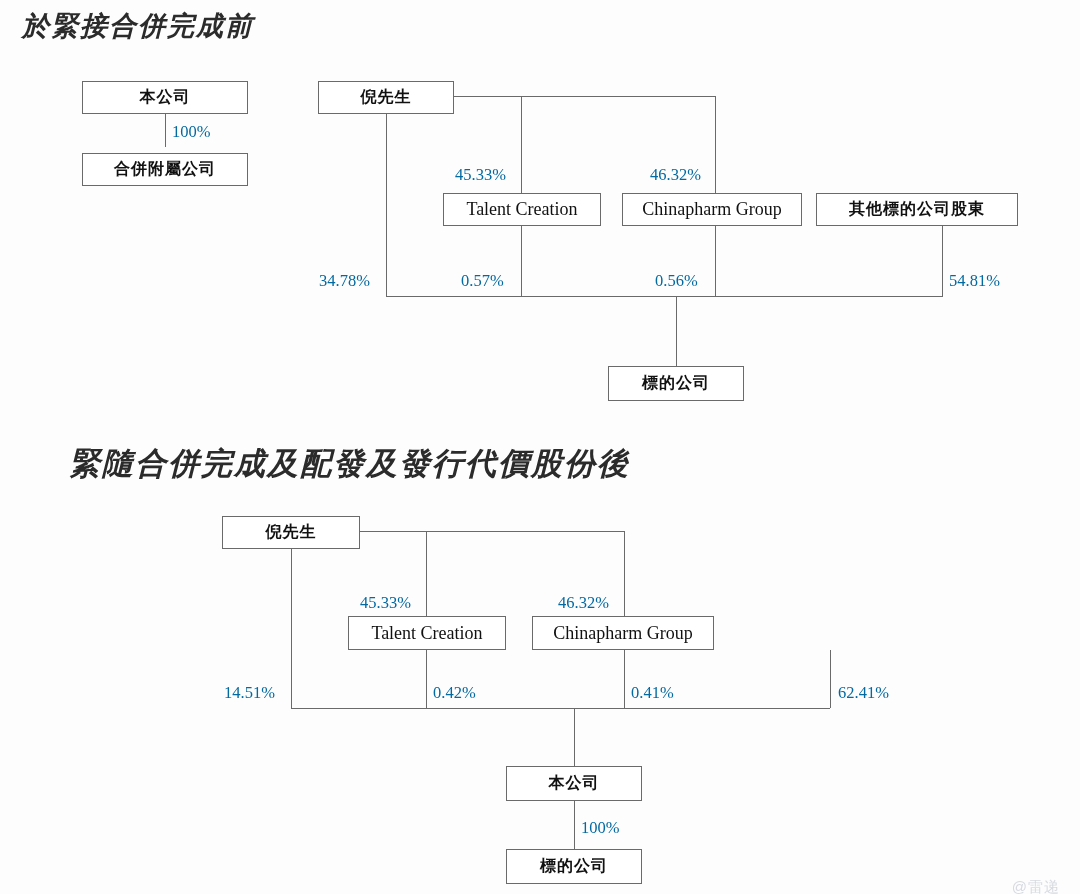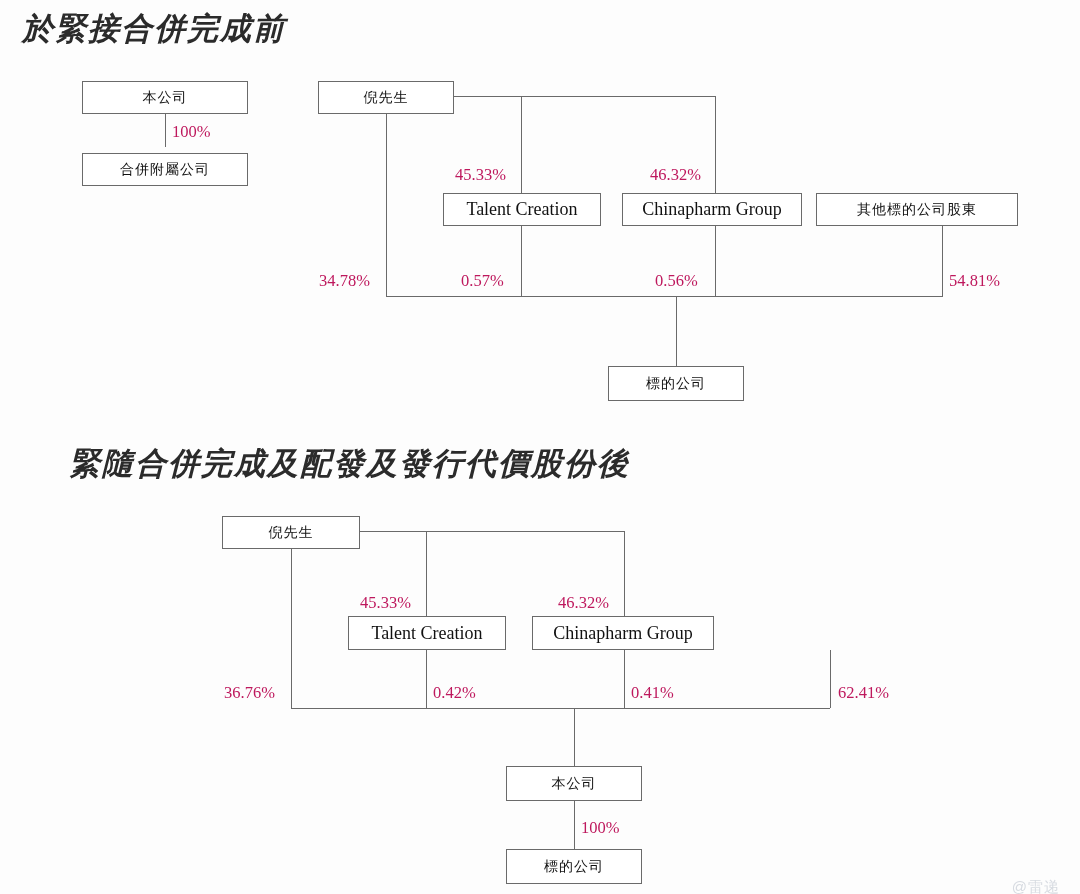--- a/index.html
+++ b/index.html
@@ -21,58 +21,58 @@
   }
   .section-title {
     position: absolute;
     font-family: "Liberation Serif", "DejaVu Serif", serif;
     font-style: italic;
     font-weight: bold;
     color: #2b2b2b;
     letter-spacing: 2px;
     white-space: nowrap;
   }
-  #title-1 { left: 22px; top: 8px;  font-size: 31px; }
+  #title-1 { left: 22px; top: 8px;  font-size: 27px; }
   #title-2 { left: 22px; top: 443px; font-size: 31px; margin-left: 47px; }
 
   
   .node {
     position: absolute;
     box-sizing: border-box;
     border: 1.4px solid #6a6a6a;
     background: #ffffff;
     display: flex;
     align-items: center;
     justify-content: center;
     text-align: center;
     white-space: nowrap;
     color: #111111;
     font-family: "Liberation Serif", "DejaVu Serif", serif;
   }
-  .node.cjk { font-size: 14px; letter-spacing: 1px; }
+  .node.cjk { font-size: 16px; letter-spacing: 1px; font-weight: bold; }
   .node.latin { font-size: 18px; }
 
   
   .hline {
     position: absolute;
     height: 0;
     border-top: 1.4px solid #6a6a6a;
   }
   .vline {
     position: absolute;
     width: 0;
     border-left: 1.4px solid #6a6a6a;
   }
 
   
   .pct {
     position: absolute;
     font-family: "Liberation Serif", "DejaVu Serif", serif;
     font-size: 16.5px;
-    color: #be185d;
+    color: #0369a1;
     white-space: nowrap;
     background: transparent;
   }
   .pct.right-of-line {  }
   .pct.left-of-line  { }
 
   
   #watermark {
     position: absolute;
     right: 14px;
@@ -173,21 +173,21 @@
 
   <div class="vline" style="left:624px; top:531px; height:85px;"></div>
   <div class="pct left-of-line" style="left:558px; top:593px; width:60px;">46.32%</div>
 
   <div class="node latin" id="n2-talent" style="left:348px; top:616px; width:158px; height:34px;">Talent Creation</div>
 
   <div class="node latin" id="n2-chinapharm" style="left:532px; top:616px; width:182px; height:34px;">Chinapharm Group</div>
 
 
   <div class="vline" style="left:291px; top:549px; height:159px;"></div>
-  <div class="pct left-of-line" style="left:224px; top:683px; width:61px;">36.76%</div>
+  <div class="pct left-of-line" style="left:224px; top:683px; width:61px;">14.51%</div>
 
   <div class="vline" style="left:426px; top:650px; height:58px;"></div>
   <div class="pct right-of-line" style="left:433px; top:683px;">0.42%</div>
 
   <div class="vline" style="left:624px; top:650px; height:58px;"></div>
   <div class="pct right-of-line" style="left:631px; top:683px;">0.41%</div>
 
   <div class="vline" style="left:830px; top:650px; height:58px;"></div>
   <div class="pct right-of-line" style="left:838px; top:683px;">62.41%</div>
 

